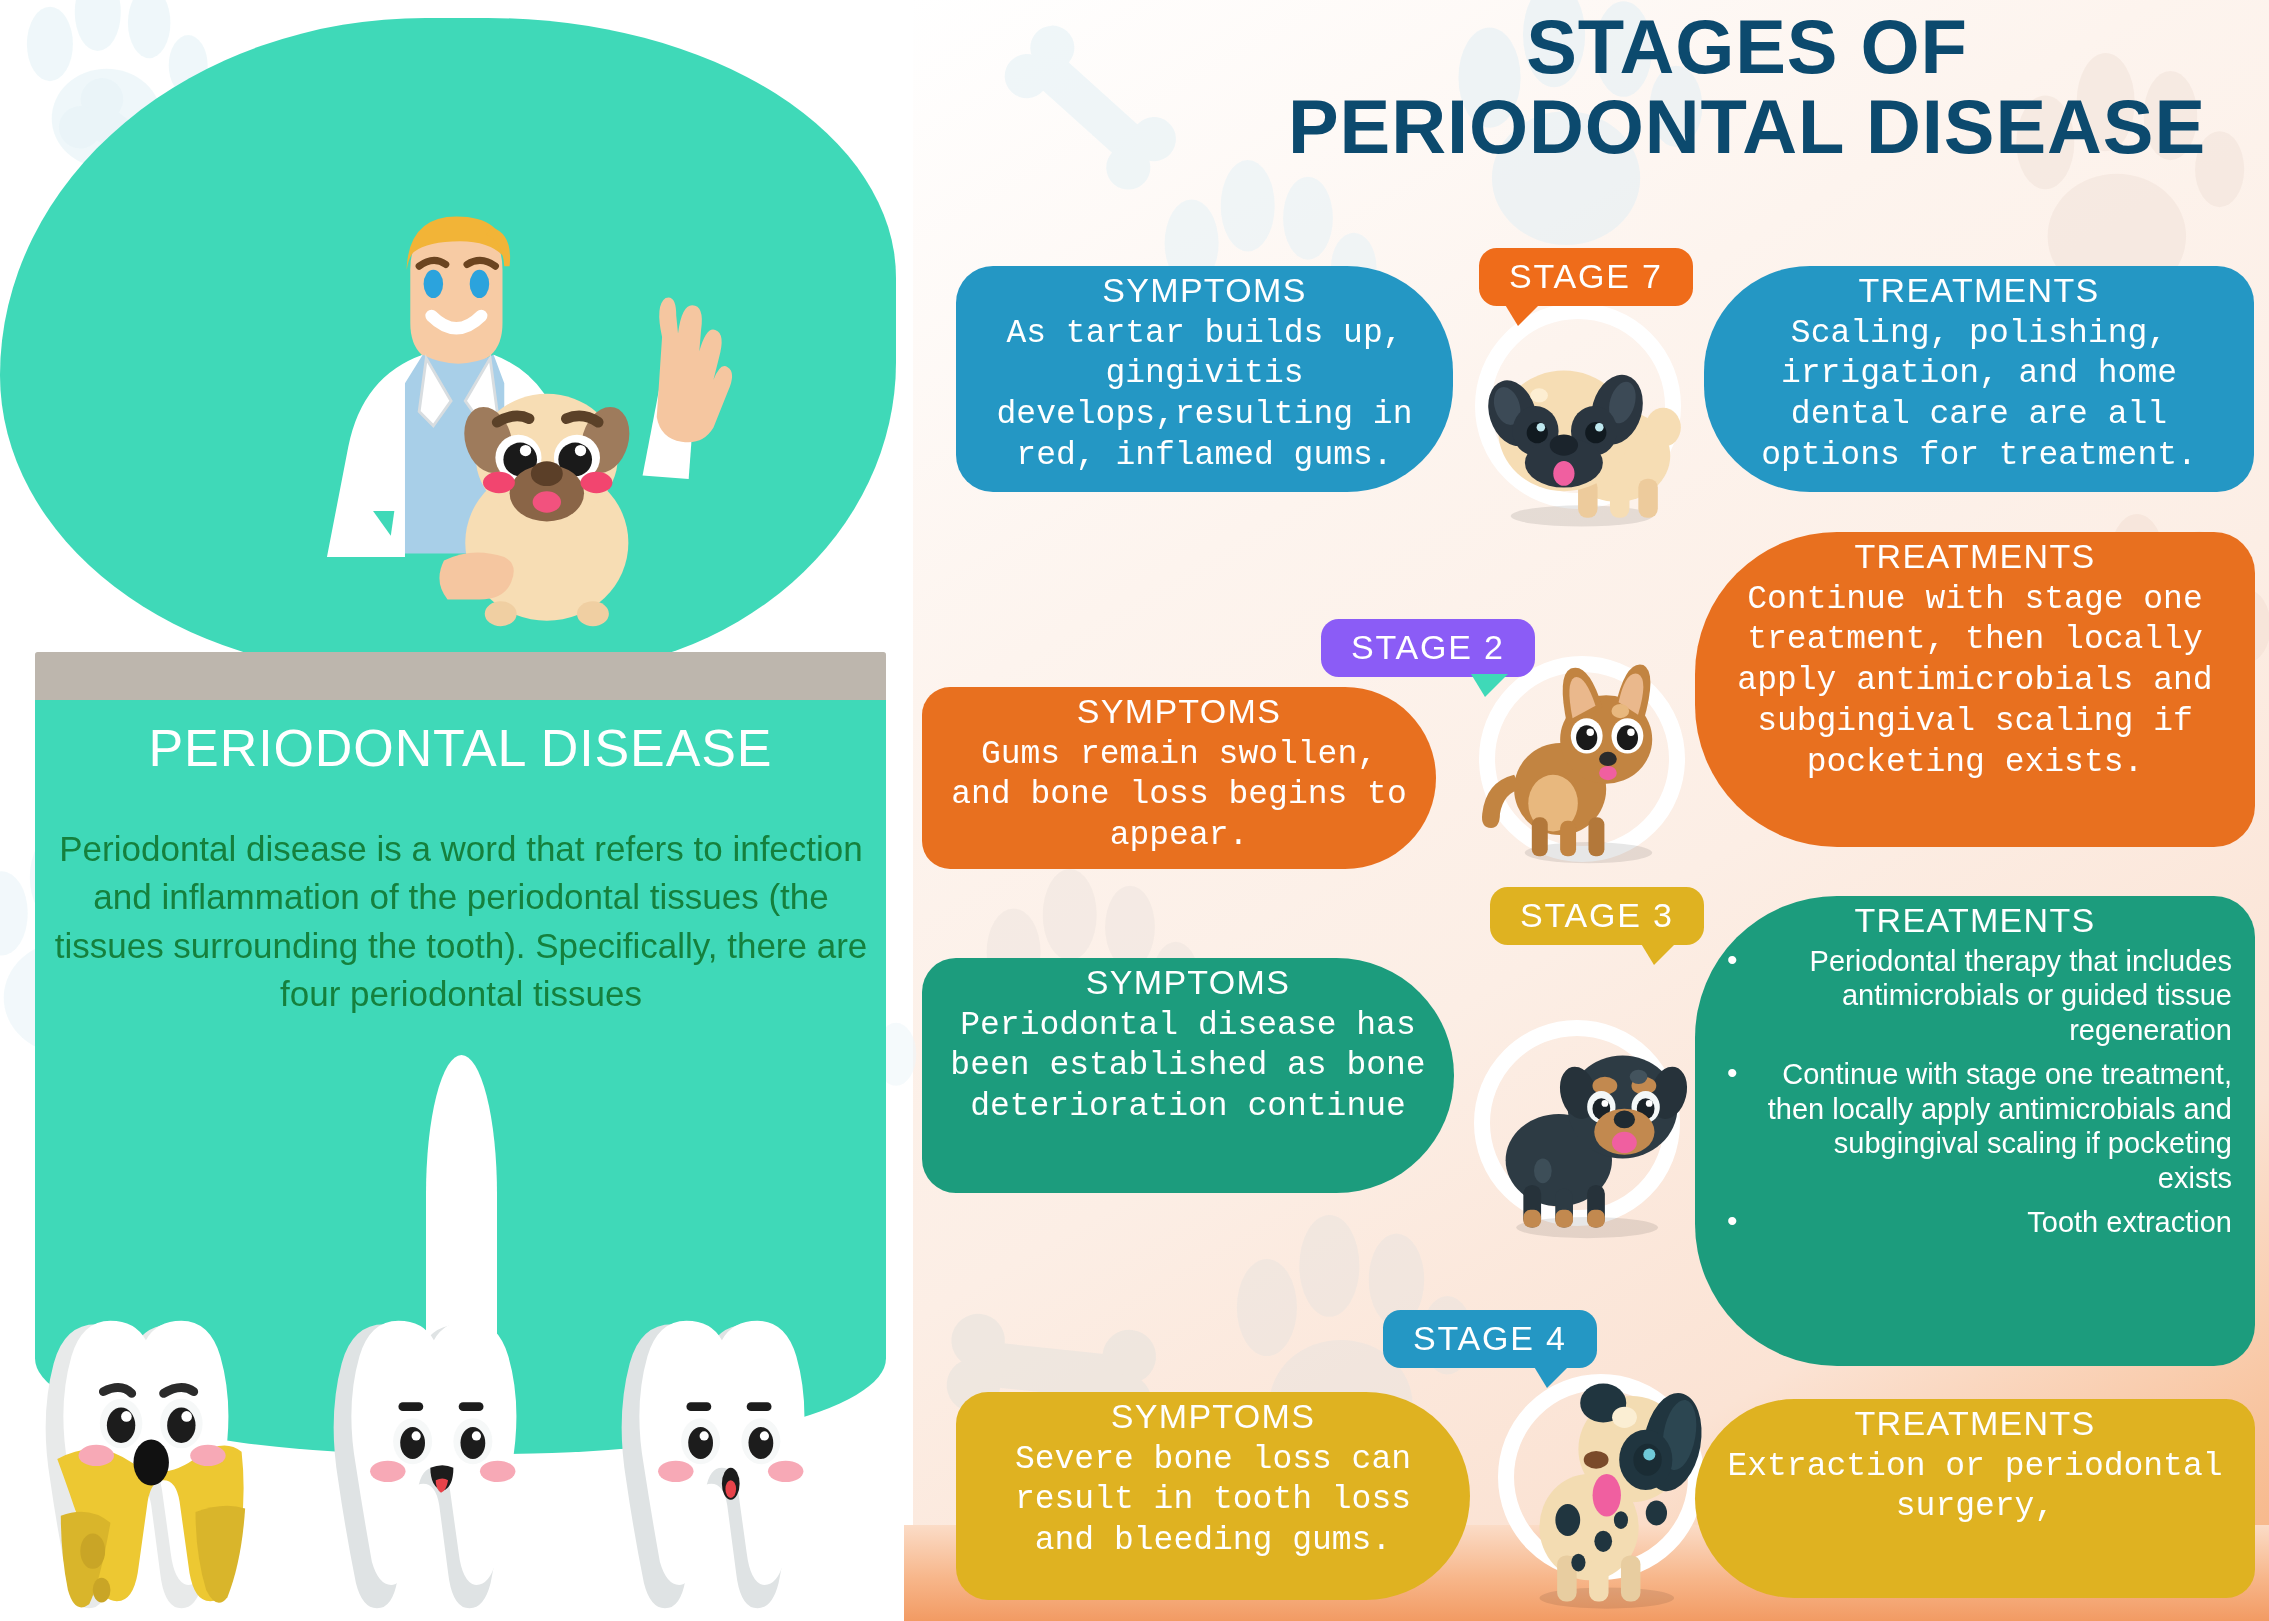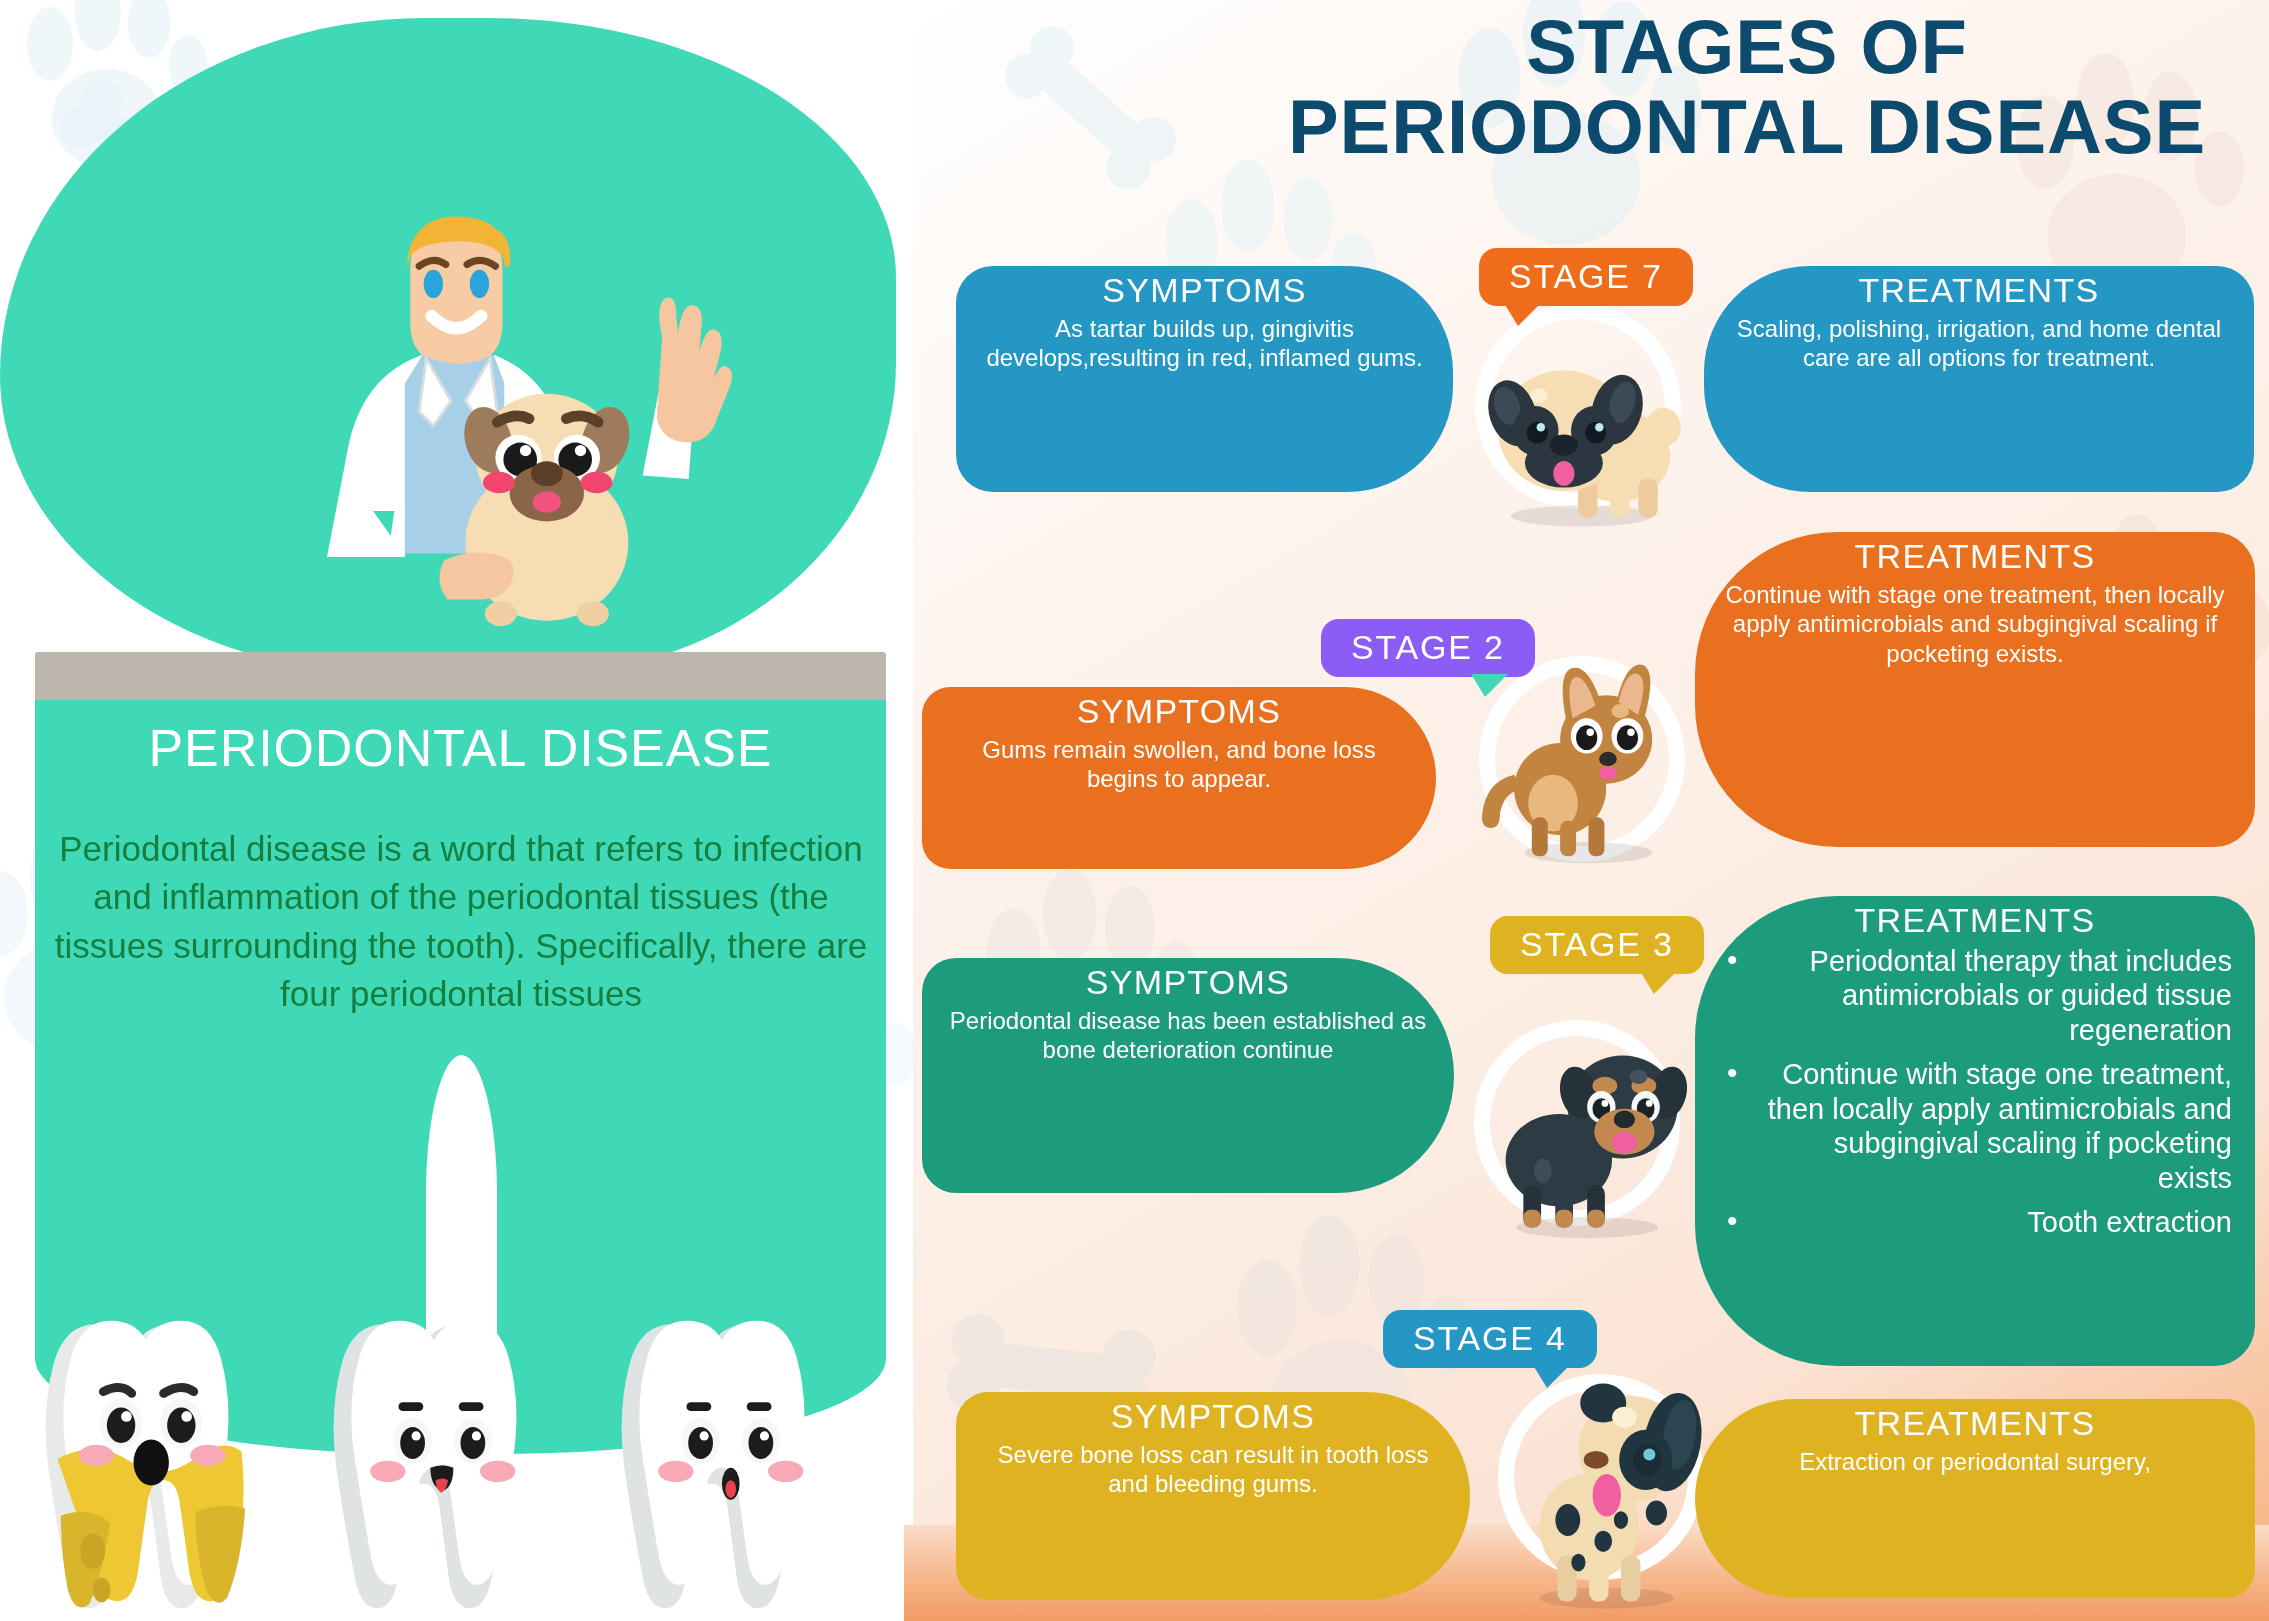--- a/index.html
+++ b/index.html
@@ -76,21 +76,21 @@
 
   
   .card {
     position:absolute; color:#ffffff; text-align:center;
     padding:5px 23px;
     font-family:"Liberation Sans", sans-serif;
   }
   .card .hdr {
     font-size:34px; letter-spacing:1.3px; margin-bottom:3.5px; font-weight:400;
   }
-  .card .txt { font-size:24px; line-height:1.24; }
+  .card .txt { font-size:33px; line-height:1.24;font-family:Liberation Mono, monospace; }
   .card ul { list-style:none; text-align:right; }
   .card li {
     font-size:29px; line-height:1.2; margin-bottom:8.9px;
     position:relative; padding-left:35px;
   }
   .card li::before {
     content:"•"; position:absolute; left:8.9px; top:-1.8px; font-size:30px;
   }
 
   
@@ -122,21 +122,21 @@
   }
   .badge::after {
     content:""; position:absolute; width:0; height:0;
     border-left:14px solid transparent; border-right:23px solid transparent;
     bottom:-19.5px;
   }
   .b1 { left:1479px; top:248px; background:#ef6c1a; }
   .b1::after { left:25px; border-top:23px solid #ef6c1a; }
   .b2 { left:1321px; top:619px; background:#8b5cf6; }
   .b2::after { right:26.6px; border-top:23px solid #3fd9b8; }
-  .b3 { left:1490px; top:916px; background:#dfb221;text-align:right; }
+  .b3 { left:1490px; top:887px; background:#dfb221;text-align:right; }
   .b3::after { right:26.6px; border-top:23px solid #dfb221; }
   .b4 { left:1383px; top:1310px; background:#2497c4; }
   .b4::after { right:26.6px; border-top:23px solid #2497c4; }
 
   
   .ring { position:absolute; border-radius:50%; border:16px solid #ffffff; }
   .r1 { left:1475px; top:303px; width:206px; height:206px; }
   .r2 { left:1479px; top:656px; width:206px; height:206px; }
   .r3 { left:1474px; top:1020px; width:206px; height:206px; }
   .r4 { left:1498px; top:1374px; width:206px; height:206px; }

